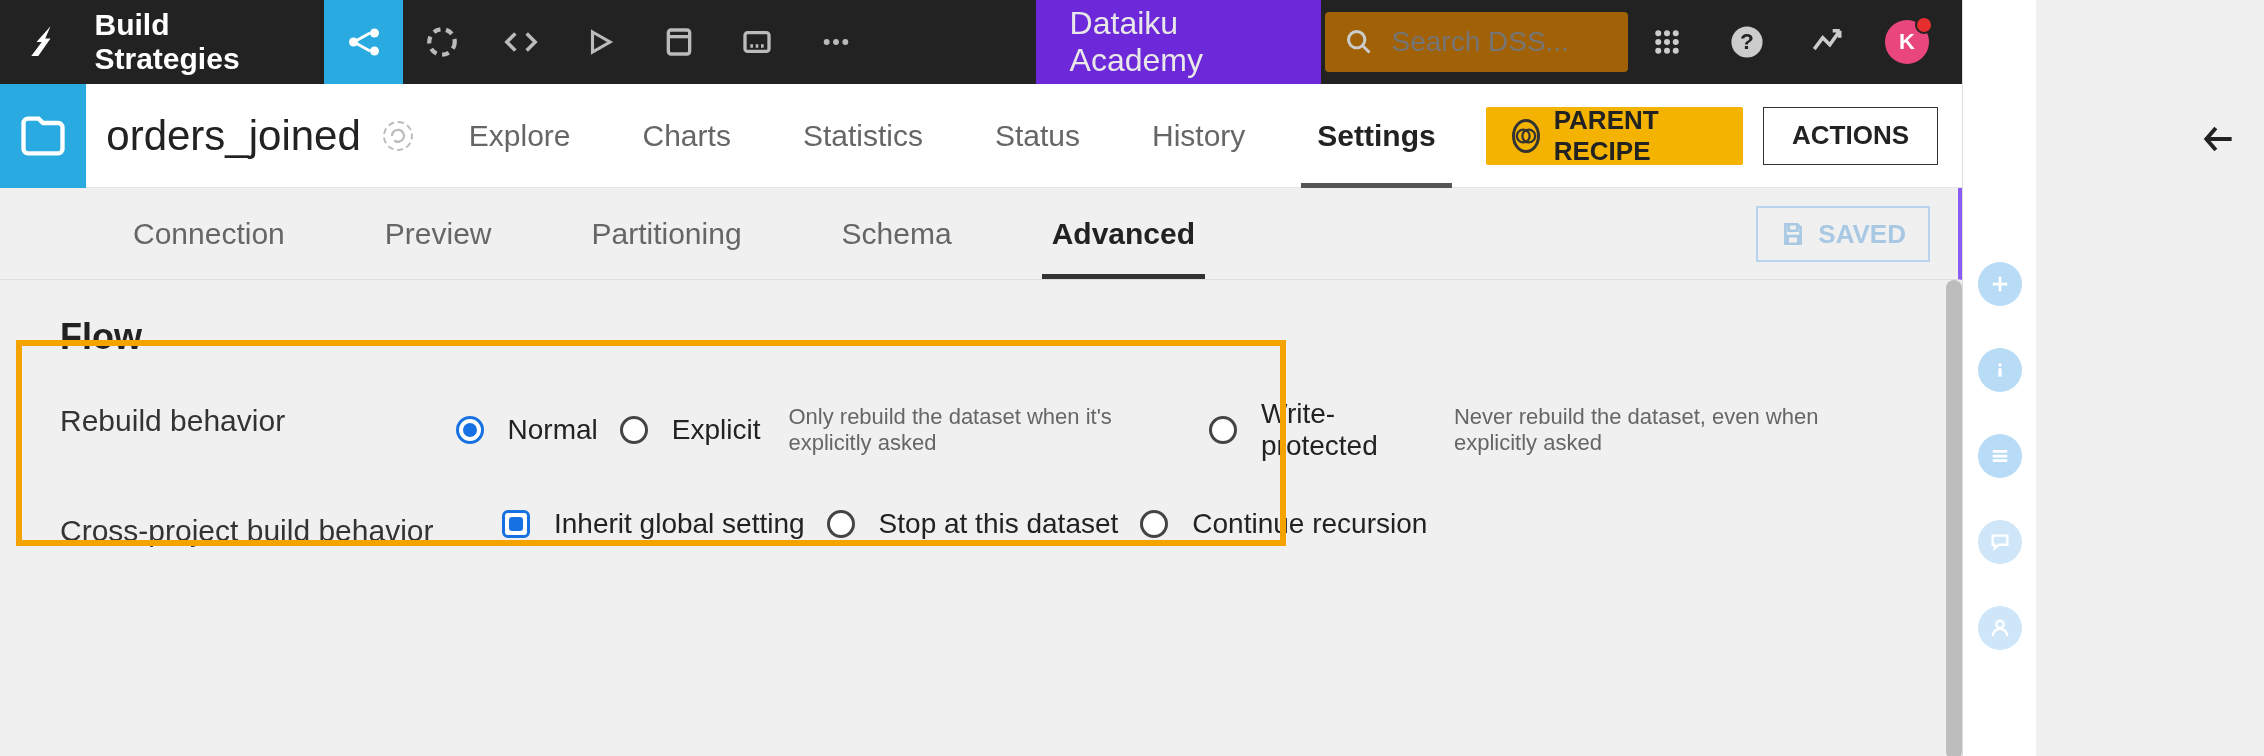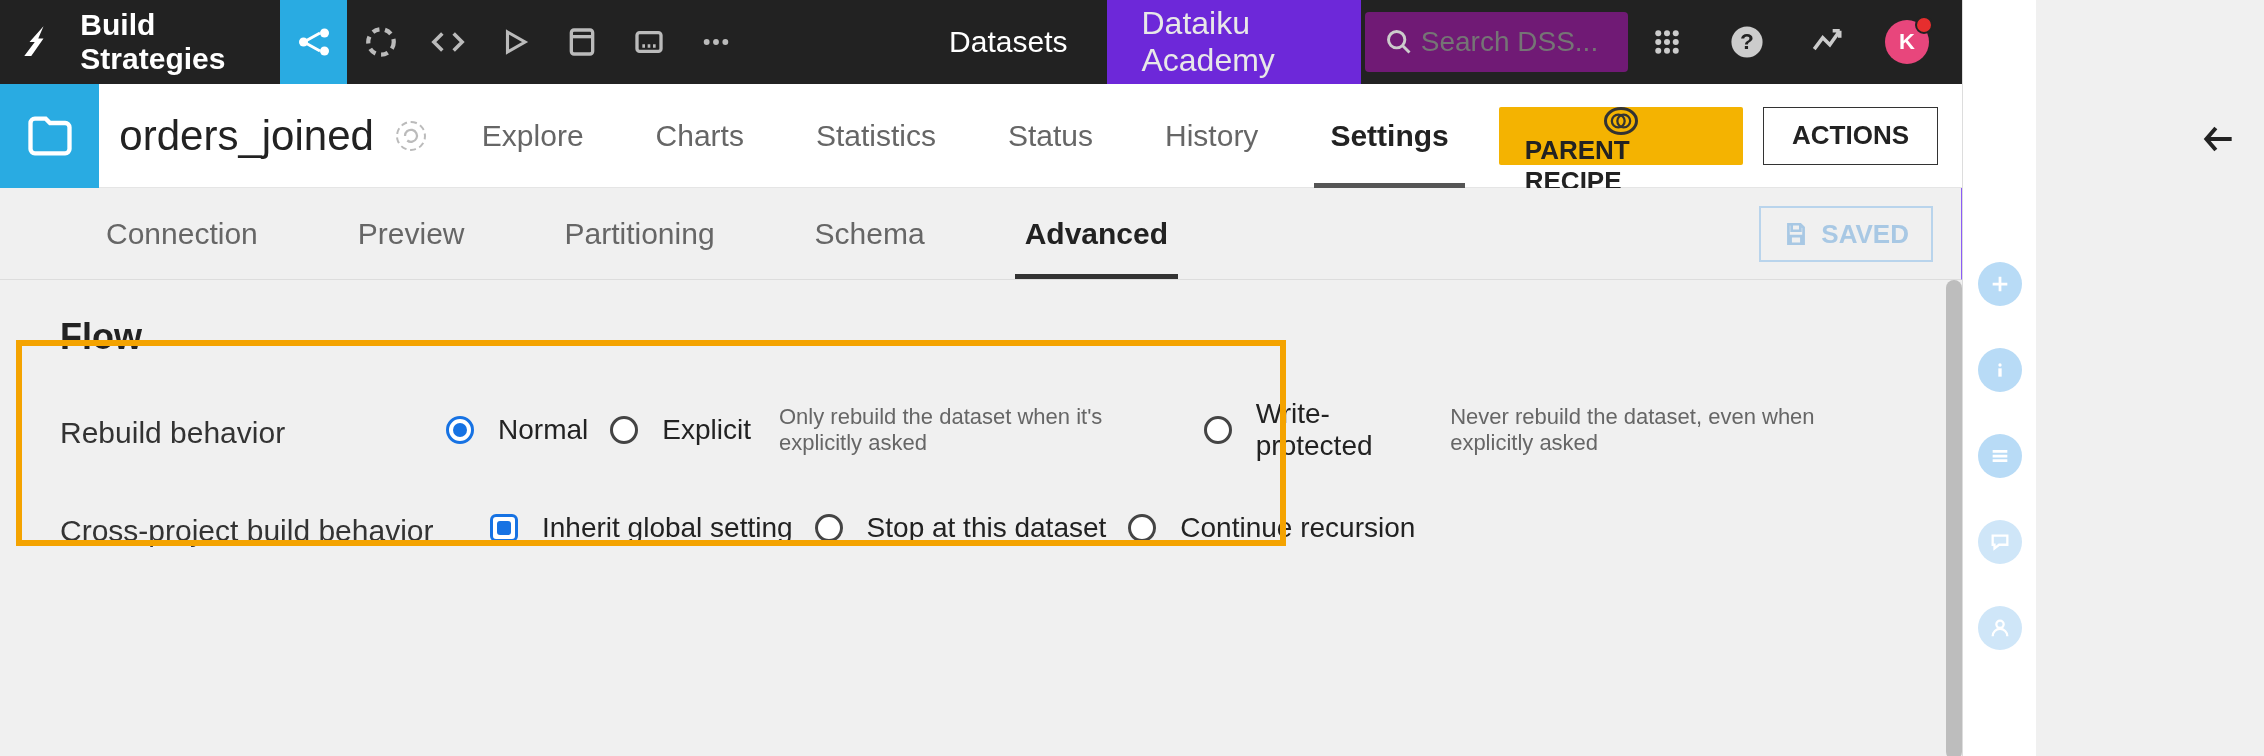--- a/index.html
+++ b/index.html
@@ -10,51 +10,51 @@
 
   
   .topbar { height: 84px; background: #222222; display: flex; align-items: stretch; color: #fff; font-size: 30px; }
   .topbar .logo { width: 108px; display:flex; align-items:center; justify-content:center; }
   .topbar .proj-title { display:flex; align-items:center; font-weight:600; padding: 0 30px 0 0; }
   .topbar .iconbtn { width: 90px; display:flex; align-items:center; justify-content:center; color:#bbb; }
   .topbar .iconbtn.active { background:#29abe2; color:#fff; }
   .topbar .navlabel { display:flex; align-items:center; padding: 0 40px; font-size:30px; font-weight:500; position:relative; }
   .topbar .spacer1 { flex: 0 0 160px; }
   .topbar .academy { background:#6d28d9; display:flex; align-items:center; padding:0 34px; color:#e8e8e8; font-size:32px; }
-  .topbar .search { display:flex; align-items:center; background:#701a75; border-radius:4px; margin:12px 4px; width:340px; padding:0 20px; color:#ccc; font-size:28px; gap:8px;}
+  .topbar .search { display:flex; align-items:center; background:#a16207; border-radius:4px; margin:12px 4px; width:340px; padding:0 20px; color:#ccc; font-size:28px; gap:18px;}
   .topbar .search input { background:transparent; border:none; color:#ccc; font-size:28px; outline:none; width:100%; }
   .topbar .right-icons { display:flex; align-items:center; gap:10px; padding-right:20px; }
   .topbar .riconcell { width:70px; height:84px; display:flex; align-items:center; justify-content:center; }
   .avatar { width:44px; height:44px; border-radius:50%; background:#e8467c; color:#fff; display:flex; align-items:center; justify-content:center; font-weight:600; font-size:22px; position:relative;}
   .avatar .dot { position:absolute; top:-4px; right:-4px; width:18px; height:18px; border-radius:50%; background:#e62e2e; border:2px solid #222;}
 
   
   .ds-header { height: 104px; background:#ffffff; display:flex; align-items:center; border-bottom:1px solid #e5e5e5; }
   .ds-icon-cell { width:108px; height:104px; background:#29abe2; display:flex; align-items:center; justify-content:center; color:#fff; }
   .ds-name { font-size:42px; color:#222; padding: 0 20px; display:flex; align-items:center; gap:22px;}
   .ds-name .stale { width:30px; height:30px; border:2px dashed #bbb; border-radius:50%; display:flex; align-items:center; justify-content:center; color:#bbb; font-size:18px;}
   .ds-nav { margin-left:auto; display:flex; align-items:stretch; height:104px; gap:0; }
   .ds-nav a { display:flex; align-items:center; padding:0 36px; color:#666; font-size:30px; text-decoration:none; position:relative;}
   .ds-nav a.active { color:#222; font-weight:600; }
   .ds-nav a.active::after { content:""; position:absolute; bottom:0; left:20px; right:20px; height:5px; background:#555;}
-  .parent-recipe { display:flex; align-items:center; gap:0; background:#f4b301; color:#222; font-weight:700; font-size:26px; padding:0 26px; height:58px; margin:22px 14px; border-radius:2px;flex-direction:column; }
+  .parent-recipe { display:flex; align-items:center; gap:14px; background:#f4b301; color:#222; font-weight:700; font-size:26px; padding:0 26px; height:58px; margin:22px 14px; border-radius:2px; }
   .parent-recipe .ic { width:34px; height:34px; border:3px solid #333; border-radius:50%; display:flex; align-items:center; justify-content:center;}
   .actions-btn { border:1px solid #333; background:#fff; color:#222; font-weight:700; font-size:26px; padding:0 28px; height:58px; margin:22px 24px 22px 6px;}
 
   
-  .sub-row { height:92px; background:#f0f0f0; display:flex; align-items:stretch; border-bottom:1px solid #ddd; padding-left:56px; position:relative; border-right:1px solid #8b5cf6; margin-right:0px;}
+  .sub-row { height:92px; background:#f0f0f0; display:flex; align-items:stretch; border-bottom:1px solid #ddd; padding-left:83px; position:relative; border-right:4px solid #8b5cf6; margin-right:0px;}
   .sub-row a { display:flex; align-items:center; padding:0 50px; color:#666; font-size:30px; text-decoration:none; position:relative;}
   .sub-row a.active { color:#222; font-weight:600; }
   .sub-row a.active::after { content:""; position:absolute; bottom:0; left:40px; right:40px; height:5px; background:#333;}
   .saved-btn { position:absolute; right:28px; top:18px; height:56px; border:2px solid #b9d4ec; color:#a8c8e4; display:flex; align-items:center; gap:12px; padding:0 22px; font-size:26px; font-weight:700; background:transparent;}
 
   
   .content { flex:1; overflow:auto; padding: 36px 60px; position:relative; }
   .content h2 { font-size:36px; font-weight:700; color:#222; margin-bottom:6px; }
-  .form-row { display:flex; align-items:center; padding:18px 0 8px 0; }
+  .form-row { display:flex; align-items:flex-start; padding:18px 0 8px 0;gap:12px; }
   .form-label { width:430px; font-size:30px; color:#333; padding-top:6px;}
   .opts { display:flex; flex-direction:row; gap:22px; }
   .opt { display:flex; align-items:center; gap:24px; }
   .radio { width:28px; height:28px; border:3px solid #444; border-radius:50%; display:flex; align-items:center; justify-content:center; flex-shrink:0; background:#fff;}
   .radio.sel { border-color:#1672e3; }
   .radio.sel .dotin { width:14px; height:14px; border-radius:50%; background:#1672e3; }
   .radio.square { border-radius:6px; }
   .radio.square.sel .dotin { border-radius:3px; }
   .opt-label { font-size:28px; color:#222; }
   .opt-hint { font-size:22px; color:#666; margin-left:4px;}
@@ -116,21 +116,20 @@
         </svg>
     </div>
     <div class="iconbtn">
       <svg width="32" height="32" viewBox="0 0 24 24" fill="#bbb">
           <circle cx="5" cy="12" r="2.2"></circle>
           <circle cx="12" cy="12" r="2.2"></circle>
           <circle cx="19" cy="12" r="2.2"></circle>
         </svg>
     </div>
     <div class="spacer1"></div>
-    <div class="navlabel">Datasets</div>
     <div style="flex:1"></div>
     <div class="academy">Dataiku Academy</div>
     <div class="search">
       <span>
         <svg width="28" height="28" viewBox="0 0 24 24" fill="none" stroke="#ccc" stroke-width="2.5">
             <circle cx="10" cy="10" r="7"></circle>
             <path d="M21 21 L15 15"></path>
           </svg>
       </span>
       <input placeholder="Search DSS..." style="">

